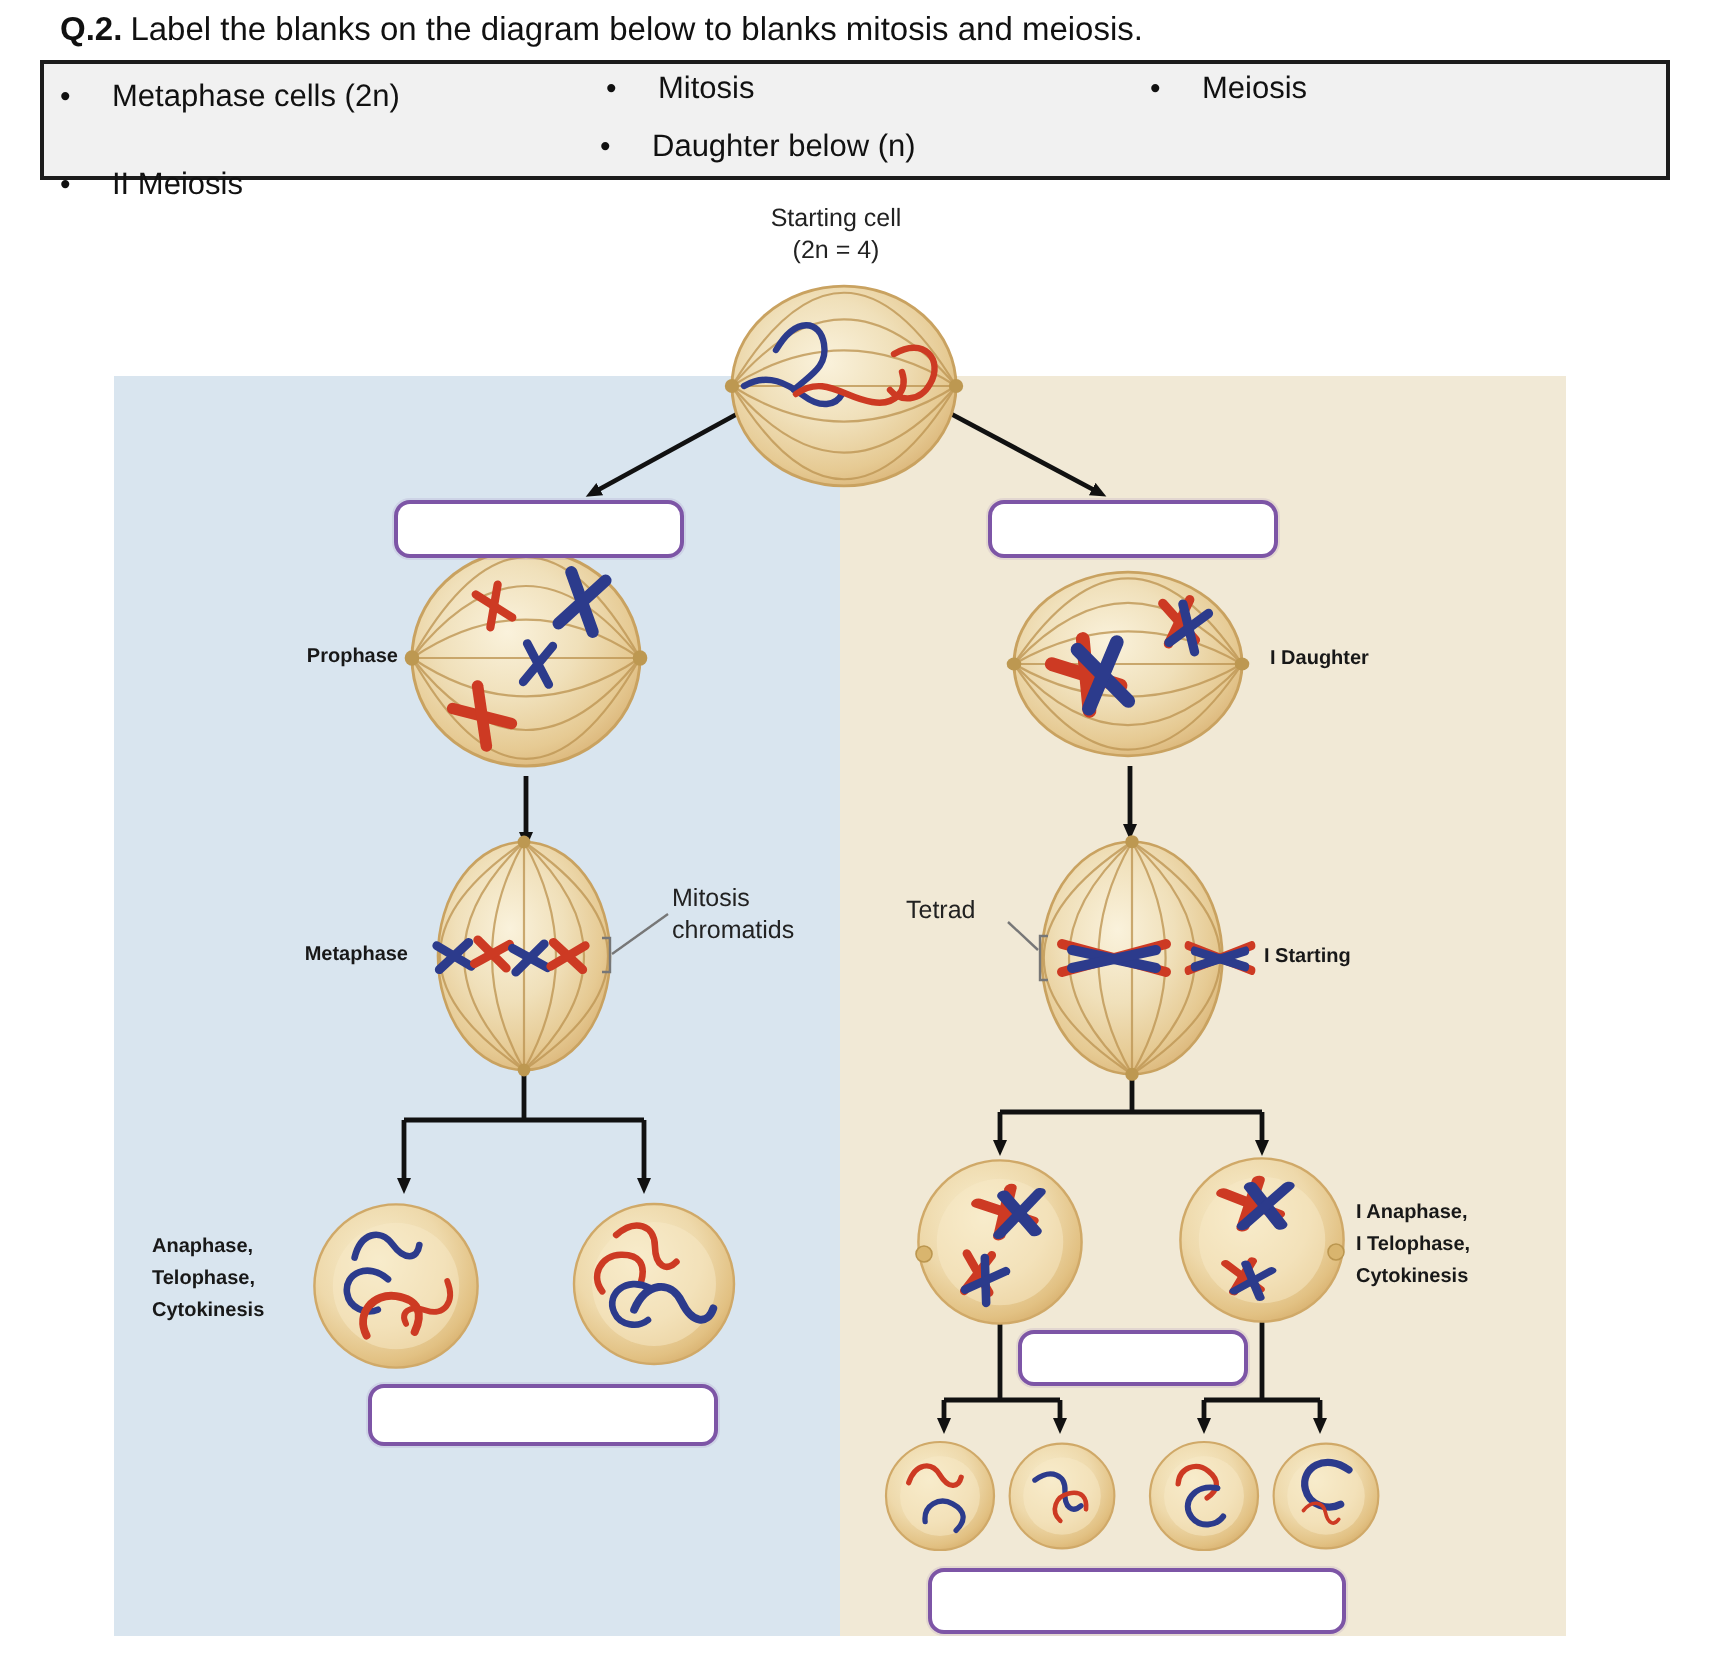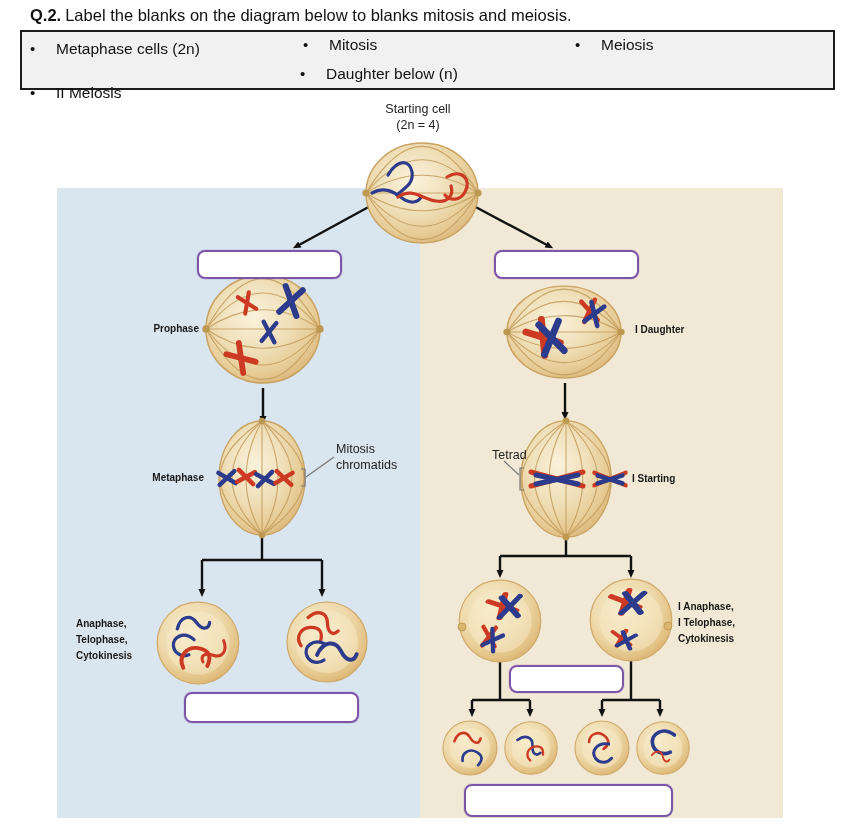--- a/index.html
+++ b/index.html
@@ -242,21 +242,21 @@
   <div class="small-lbl center" style="left:333px;top:2px;width:170px;">Starting cell
 (2n = 4)</div>
   <div class="lbl lbl-r" style="left:95px;top:221px;width:104px;">Prophase</div>
   <div class="lbl lbl-r" style="left:94px;top:370px;width:110px;">Metaphase</div>
   <div class="small-lbl" style="left:336px;top:342px;">Mitosis
 chromatids</div>
   <div class="lbl" style="left:76px;top:516px;">Anaphase,
 Telophase,
 Cytokinesis</div>
   <div class="lbl" style="left:635px;top:222px;">I Daughter</div>
-  <div class="small-lbl" style="left:492px;top:348px;">Tetrad</div>
+  <div class="small-lbl" style="left:453px;top:348px;">Tetrad</div>
   <div class="lbl" style="left:632px;top:371px;">I Starting</div>
   <div class="lbl" style="left:678px;top:499px;">I Anaphase,
 I Telophase,
 Cytokinesis</div>
 
   <div class="blank" style="left:197px;top:150px;width:145px;height:29px;"></div>
   <div class="blank" style="left:494px;top:150px;width:145px;height:29px;"></div>
   <div class="blank" style="left:184px;top:592px;width:175px;height:31px;"></div>
   <div class="blank" style="left:509px;top:565px;width:115px;height:28px;"></div>
   <div class="blank" style="left:464px;top:684px;width:209px;height:33px;"></div>

